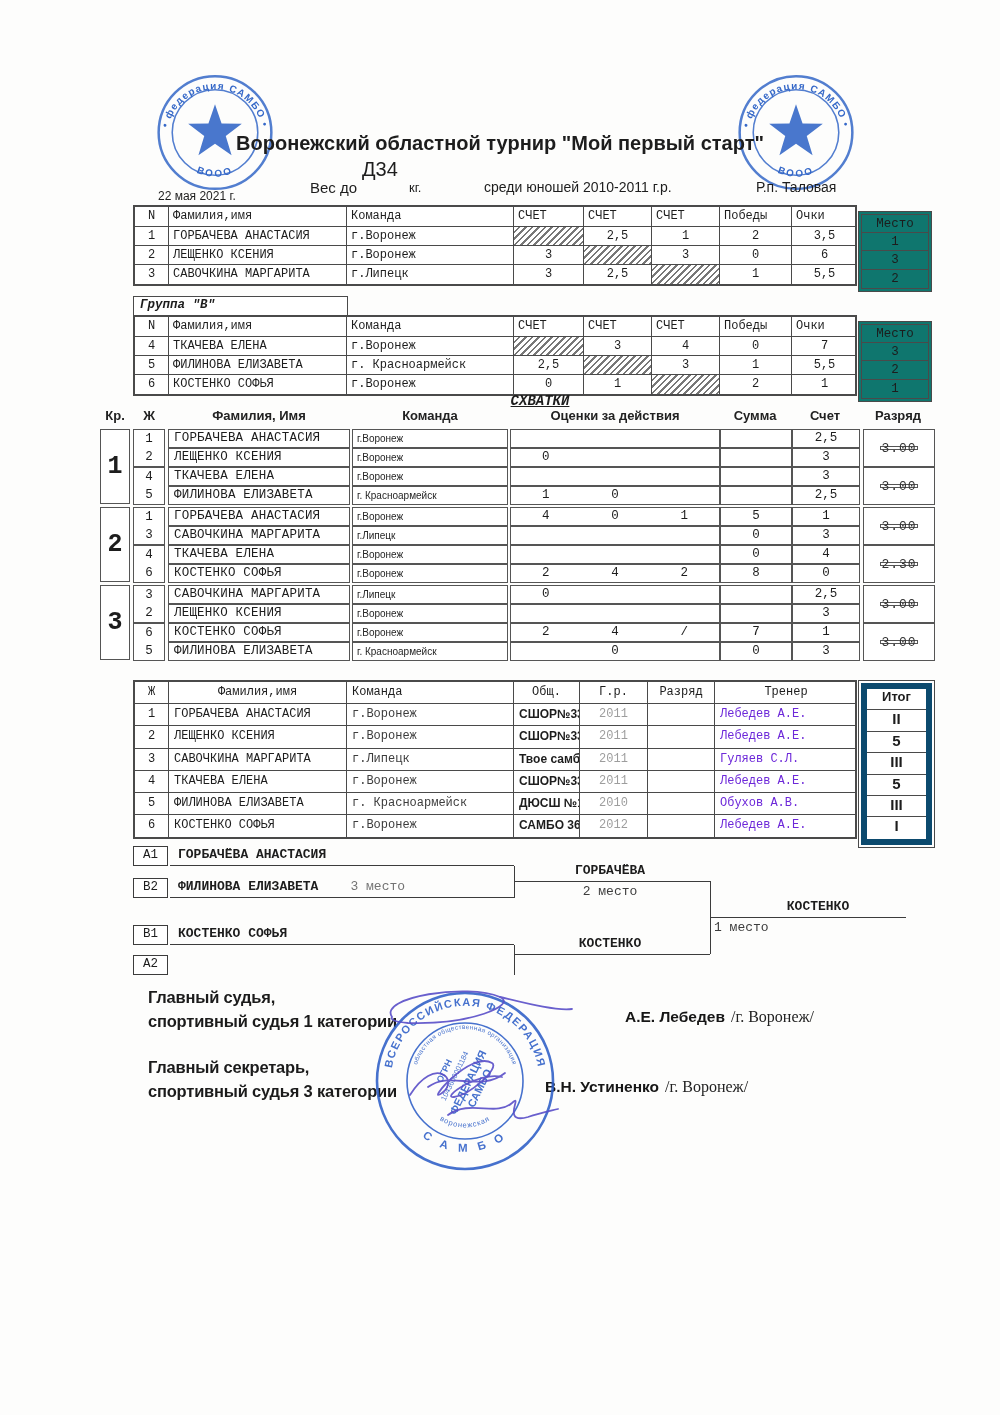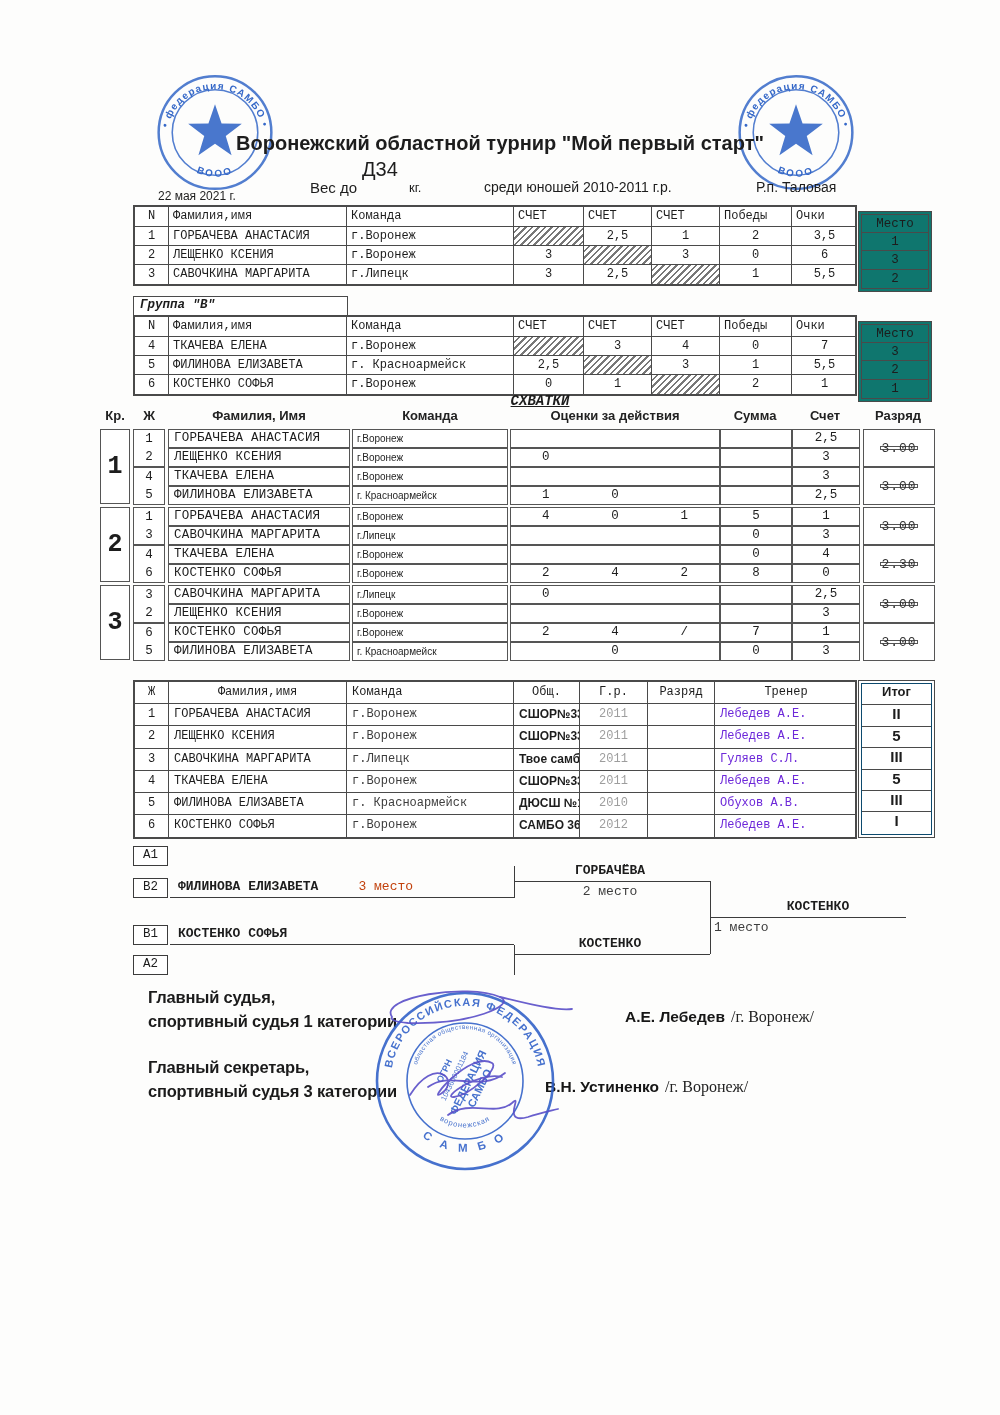--- a/index.html
+++ b/index.html
@@ -48,31 +48,31 @@
   .rmain>div{border-right:1px solid #4a4a4a;border-bottom:1px solid #4a4a4a;font-size:12px;
          line-height:19px;padding:1px 0 0 5px;white-space:nowrap;overflow:hidden}
   .rmain>div.tc{padding-left:0;text-align:center}
   .rmain>div:nth-child(7n){border-right:none}
   .rmain>div:nth-last-child(-n+7){border-bottom:none}
   .club{font-family:"Liberation Sans",sans-serif;font-weight:bold;font-size:9.5px;line-height:20px}
   .year{color:#9d9d9d;text-align:center;padding-left:0 !important}
   .coach{color:#6d28d9;font-size:11.5px}
   .teamr{color:#3c3c3c}
   .rplace{position:absolute;top:0;left:725px;width:77px;border:1.5px solid #4a4a4a;padding:2px;background:#fff}
-  .rplace .gpin{border:1px solid #0c4a6e}
+  .rplace .gpin{border:6px solid #0c4a6e}
   .rplace .gpin>div{height:21.4px;line-height:21px;text-align:center;border-bottom:1px solid #4a4a4a;
         font:bold 15px "Liberation Sans",sans-serif}
   .rplace .gpin>div:first-child{font:bold 13px "Liberation Sans",sans-serif}
   .rplace .gpin>div:last-child{border-bottom:none}
   
   .bk-seed{position:absolute;left:133px;width:35px;height:20px;border:1.5px solid #3c3c3c;
            text-align:center;font-size:12.5px;line-height:17px;background:#fff}
   .bk-line{position:absolute;left:170px;width:344px;height:20px;border-bottom:1.5px solid #3c3c3c;
            font-weight:bold;font-size:13px;line-height:18px;padding-left:8px;white-space:nowrap}
-  .bk-note{font-weight:normal;margin-left:40px;color:#c2410c}
+  .bk-note{font-weight:normal;margin-left:32px;color:#737373}
   .vline{position:absolute;border-left:1.5px solid #3c3c3c}
   .hline{position:absolute;border-top:1.5px solid #3c3c3c}
   .bk-lbl{position:absolute;text-align:center;font-size:13px;white-space:nowrap}
   
   .sig-role{position:absolute;left:148px;font:bold 16.5px "Liberation Sans",sans-serif;color:#1b1b1b;letter-spacing:-0.2px}
   .sig-name{position:absolute;white-space:nowrap;font:bold 15.5px "Liberation Sans",sans-serif;color:#161616}
   .sig-city{font:16px "Liberation Serif",serif;font-weight:normal;margin-left:6px;color:#222}
 </style>
 </head>
 <body>
@@ -454,20 +454,23 @@
         <div>5</div>
         <div>III</div>
         <div>5</div>
         <div>III</div>
         <div>I</div>
       </div>
     </div>
   </div>
 
   <div class="bk-seed" style="top:846px">А1</div>
+  <div class="bk-line" style="top:846px">
+    <span>ГОРБАЧЁВА АНАСТАСИЯ</span><span class="bk-note"></span>
+  </div>
   <div class="bk-seed" style="top:878px">В2</div>
   <div class="bk-line" style="top:878px">
     <span>ФИЛИНОВА ЕЛИЗАВЕТА</span><span class="bk-note">3 место</span>
   </div>
   <div class="bk-seed" style="top:925px">В1</div>
   <div class="bk-line" style="top:925px">
     <span>КОСТЕНКО СОФЬЯ</span><span class="bk-note"></span>
   </div>
   <div class="bk-seed" style="top:955px">А2</div>
 

